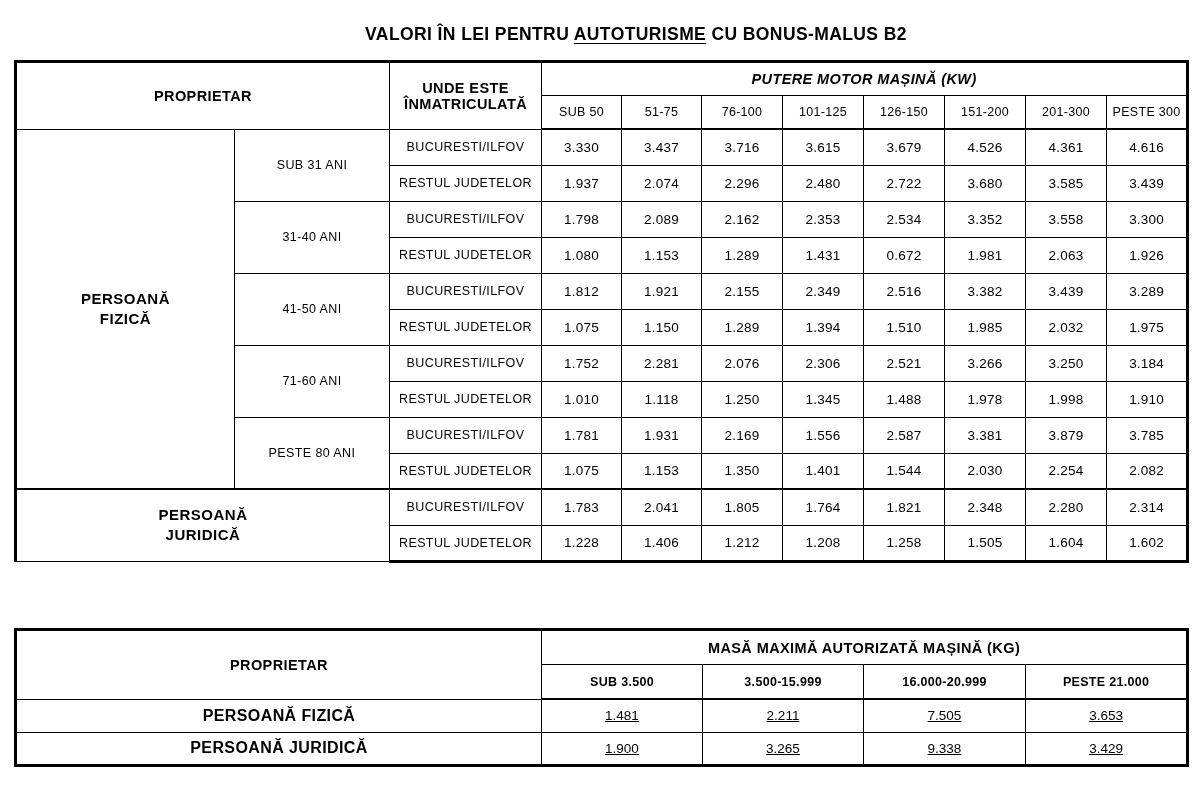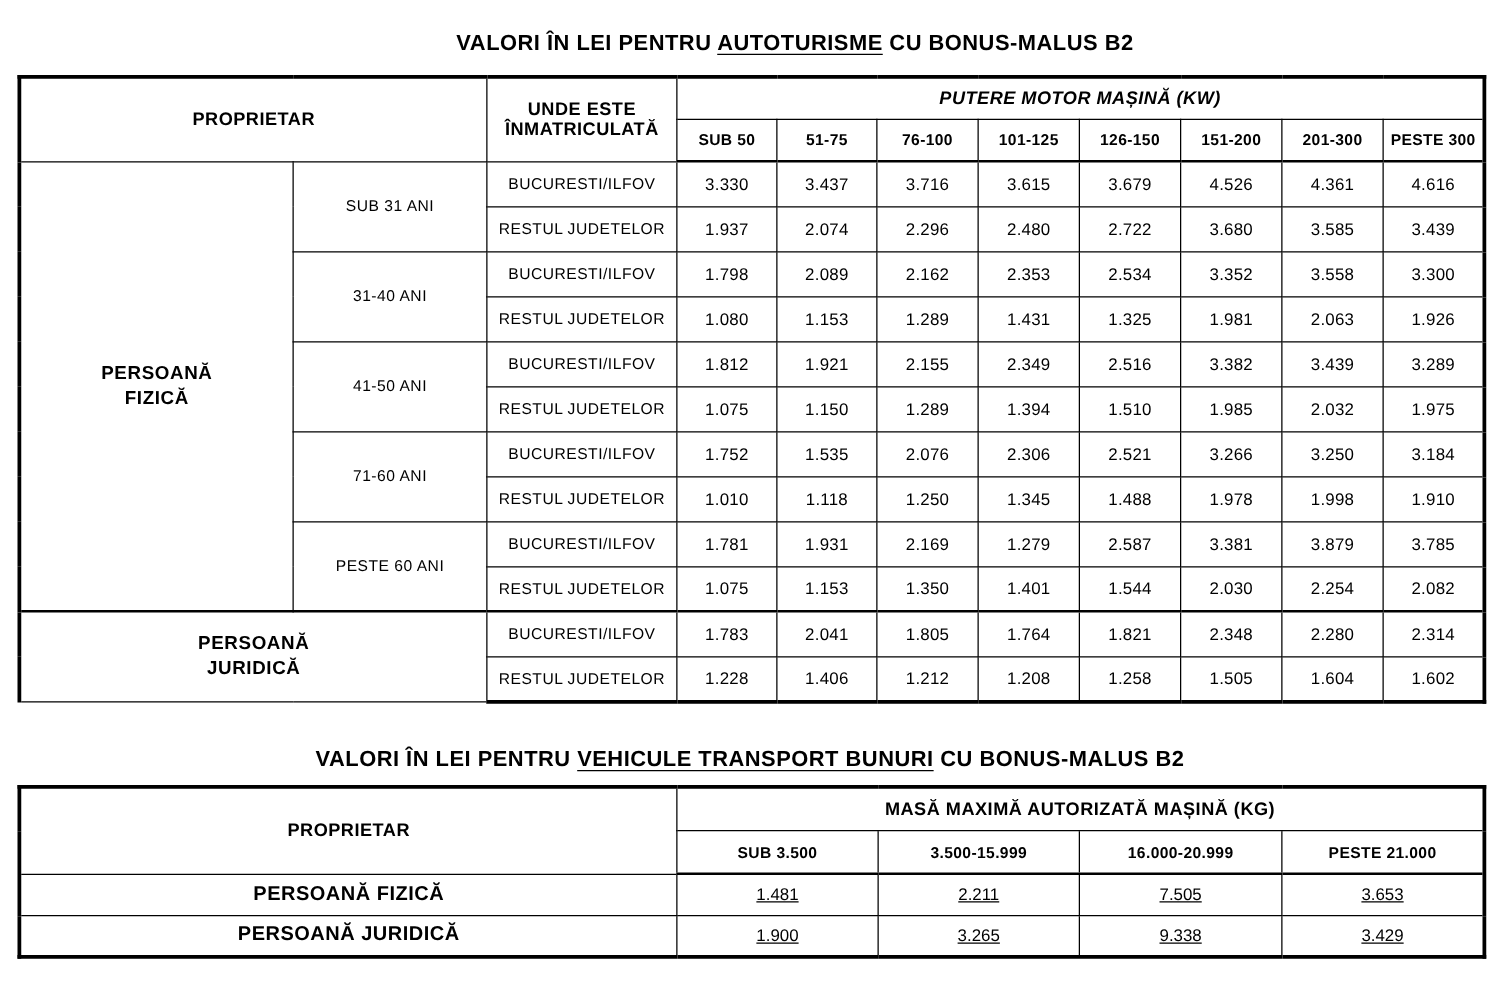--- a/index.html
+++ b/index.html
@@ -75,21 +75,21 @@
   }
   #table-1 .hdr-group {
     font-size: 14.5px;
     font-weight: 700;
     letter-spacing: 0.4px;
     height: 32px;
     font-style: italic;
   }
   #table-1 .hdr-sub {
     font-size: 12.5px;
-    font-weight: 700;
+    font-weight: 400;
     letter-spacing: 0.3px;
     height: 32px;
   }
   #table-1 .owner-cell {
     font-size: 15px;
     font-weight: 700;
     letter-spacing: 0.5px;
     line-height: 1.35;
   }
   #table-1 .age-cell {
@@ -226,21 +226,21 @@
         <td class="val-cell">3.352</td>
         <td class="val-cell">3.558</td>
         <td class="val-cell frame-right">3.300</td>
       </tr>
       <tr>
         <td class="reg-cell">RESTUL JUDETELOR</td>
         <td class="val-cell">1.080</td>
         <td class="val-cell">1.153</td>
         <td class="val-cell">1.289</td>
         <td class="val-cell">1.431</td>
-        <td class="val-cell">1.325</td>
+        <td class="val-cell">0.672</td>
         <td class="val-cell">1.981</td>
         <td class="val-cell">2.063</td>
         <td class="val-cell frame-right">1.926</td>
       </tr>
 
       <tr>
         <td class="age-cell" rowspan="2">41-50 ANI</td>
         <td class="reg-cell">BUCURESTI/ILFOV</td>
         <td class="val-cell">1.812</td>
         <td class="val-cell">1.921</td>
@@ -260,47 +260,47 @@
         <td class="val-cell">1.510</td>
         <td class="val-cell">1.985</td>
         <td class="val-cell">2.032</td>
         <td class="val-cell frame-right">1.975</td>
       </tr>
 
       <tr>
         <td class="age-cell" rowspan="2">71-60 ANI</td>
         <td class="reg-cell">BUCURESTI/ILFOV</td>
         <td class="val-cell">1.752</td>
-        <td class="val-cell">1.535</td>
+        <td class="val-cell">2.281</td>
         <td class="val-cell">2.076</td>
         <td class="val-cell">2.306</td>
         <td class="val-cell">2.521</td>
         <td class="val-cell">3.266</td>
         <td class="val-cell">3.250</td>
         <td class="val-cell frame-right">3.184</td>
       </tr>
       <tr>
         <td class="reg-cell">RESTUL JUDETELOR</td>
         <td class="val-cell">1.010</td>
         <td class="val-cell">1.118</td>
         <td class="val-cell">1.250</td>
         <td class="val-cell">1.345</td>
         <td class="val-cell">1.488</td>
         <td class="val-cell">1.978</td>
         <td class="val-cell">1.998</td>
         <td class="val-cell frame-right">1.910</td>
       </tr>
 
       <tr>
-        <td class="age-cell" rowspan="2">PESTE 60 ANI</td>
+        <td class="age-cell" rowspan="2">PESTE 80 ANI</td>
         <td class="reg-cell">BUCURESTI/ILFOV</td>
         <td class="val-cell">1.781</td>
         <td class="val-cell">1.931</td>
         <td class="val-cell">2.169</td>
-        <td class="val-cell">1.279</td>
+        <td class="val-cell">1.556</td>
         <td class="val-cell">2.587</td>
         <td class="val-cell">3.381</td>
         <td class="val-cell">3.879</td>
         <td class="val-cell frame-right">3.785</td>
       </tr>
       <tr>
         <td class="reg-cell sep-heavy-bottom">RESTUL JUDETELOR</td>
         <td class="val-cell sep-heavy-bottom">1.075</td>
         <td class="val-cell sep-heavy-bottom">1.153</td>
         <td class="val-cell sep-heavy-bottom">1.350</td>
@@ -333,21 +333,20 @@
         <td class="val-cell frame-bottom">1.212</td>
         <td class="val-cell frame-bottom">1.208</td>
         <td class="val-cell frame-bottom">1.258</td>
         <td class="val-cell frame-bottom">1.505</td>
         <td class="val-cell frame-bottom">1.604</td>
         <td class="val-cell frame-bottom frame-right">1.602</td>
       </tr>
     </tbody>
   </table>
 
-  <div class="title" id="title-2"><span>VALORI ÎN LEI PENTRU </span><span class="u">VEHICULE TRANSPORT BUNURI</span><span> CU BONUS-MALUS </span><span class="bold2">B2</span></div>
 
   <table class="tbl" id="table-2">
     <colgroup>
       <col style="width:526px">
       <col style="width:161px">
       <col style="width:161px">
       <col style="width:162px">
       <col style="width:162px">
     </colgroup>
     <thead>

